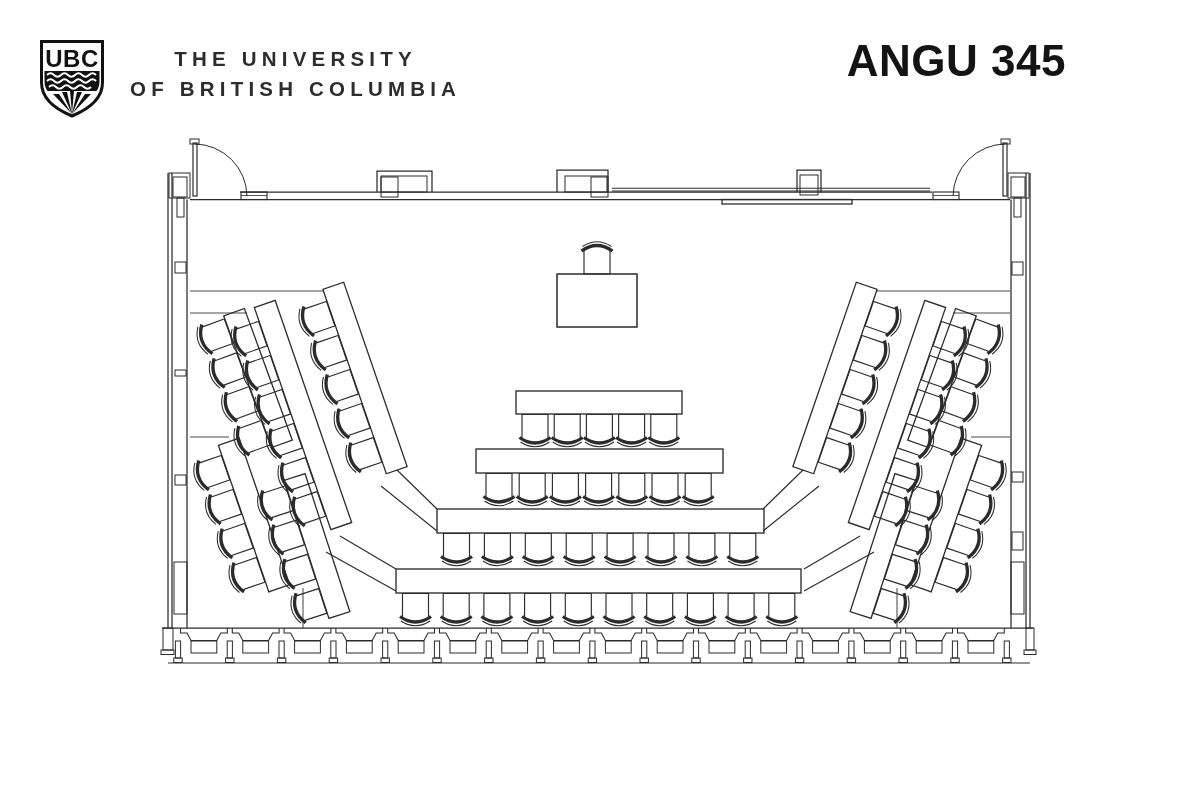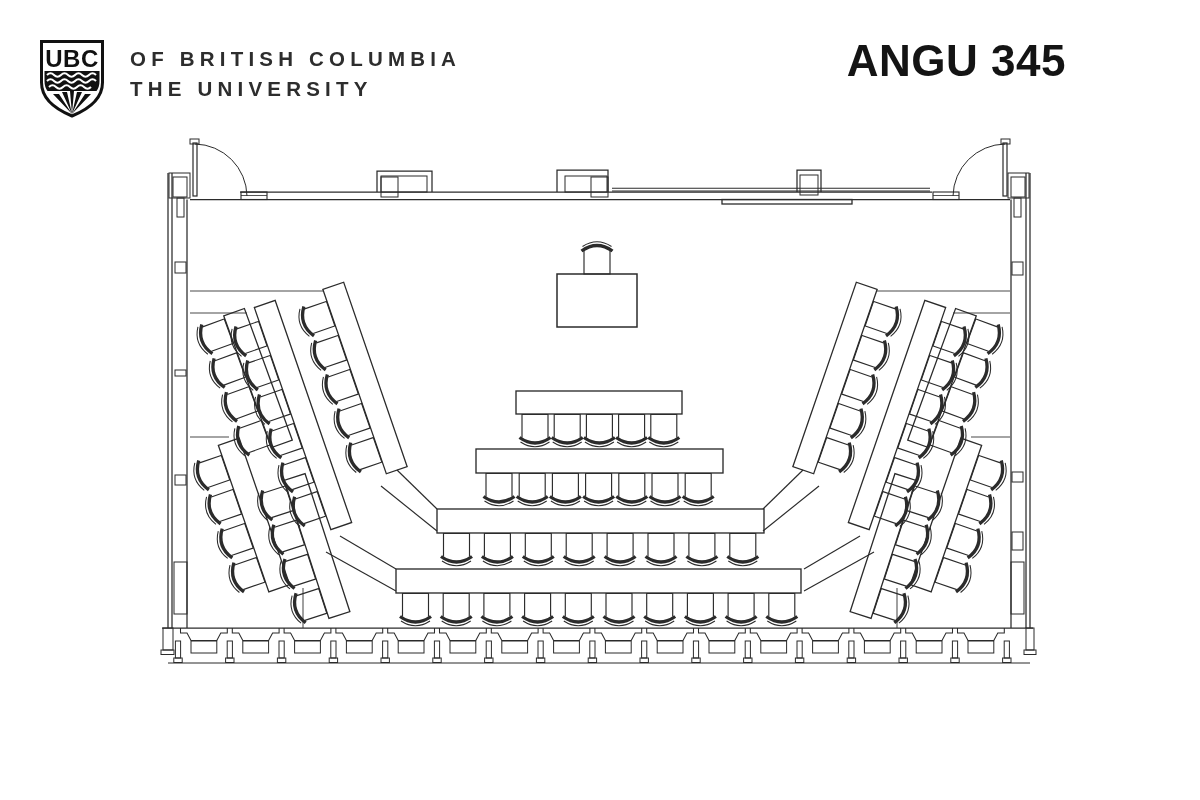--- a/index.html
+++ b/index.html
@@ -1,39 +1,39 @@
 <!DOCTYPE html>
 <html><head>
 <meta charset="utf-8">
 <style>
   html,body{margin:0;padding:0;background:#ffffff;width:1200px;height:800px;overflow:hidden;}
   body{font-family:"Liberation Sans", sans-serif;position:relative;}
-  .header{position:absolute;left:0;top:0;width:1088px;height:130px;}
+  .header{position:absolute;left:0;top:0;width:1088px;height:130px;text-align:center;}
   .logo{position:absolute;left:40px;top:40px;}
   .uni-name{position:absolute;left:130px;top:44px;color:#2d2d2d;}
   .uni-line{font-size:20.5px;font-weight:bold;letter-spacing:5.2px;line-height:30px;white-space:nowrap;}
   .room-code{position:absolute;right:22px;top:36px;font-size:44px;font-weight:bold;color:#141414;letter-spacing:0.5px;}
   #plan{position:absolute;left:0;top:0;}
 </style>
 </head>
 <body>
 
 <div class="header">
   <svg class="logo" width="64" height="78" viewBox="0 0 64 78">
     <path d="M1.5,1.5 h61 v41 q0,21 -30.5,33.5 q-30.5,-12.5 -30.5,-33.5 z" fill="#ffffff" stroke="#111111" stroke-width="3"></path>
     <text x="32" y="27" text-anchor="middle" font-size="24" font-weight="bold" fill="#111111" letter-spacing="0.5">UBC</text>
     <path d="M4.5,31 h55 v10 q0,6 -3,10 h-49 q-3,-4 -3,-10 z" fill="#111111"></path>
     <path d="M7,35 q3.5,-3.5 7,0 t7,0 t7,0 t7,0 t7,0 t7,0 t7,0" fill="none" stroke="#ffffff" stroke-width="2"></path>
     <path d="M7,41 q3.5,-3.5 7,0 t7,0 t7,0 t7,0 t7,0 t7,0 t7,0" fill="none" stroke="#ffffff" stroke-width="2"></path>
     <path d="M9,47 q3.5,-3.5 7,0 t7,0 t7,0 t7,0 t7,0 t7,0" fill="none" stroke="#ffffff" stroke-width="2"></path>
     <path d="M32,74 L13,54 L19,54 Z M32,74 L22,52 L27,52 Z M32,74 L30,51 L34,51 Z M32,74 L37,52 L42,52 Z M32,74 L45,54 L51,54 Z" fill="#111111"></path>
   </svg>
   <div class="uni-name">
+    <div class="uni-line">THE UNIVERSITY</div>
     <div class="uni-line">OF BRITISH COLUMBIA</div>
-    <div class="uni-line">THE UNIVERSITY</div>
   </div>
   <div class="room-code">ANGU 345</div>
 </div>
 
 <svg id="plan" width="1200" height="800" viewBox="0 0 1200 800" shape-rendering="geometricPrecision">
     <line x1="190" y1="291" x2="323" y2="291" stroke="#4a4a4a" stroke-width="1.05"></line>
     <line x1="190" y1="313" x2="247" y2="313" stroke="#4a4a4a" stroke-width="1.05"></line>
     <line x1="190" y1="437" x2="229" y2="437" stroke="#4a4a4a" stroke-width="1.05"></line>
     <line x1="303" y1="588" x2="303" y2="628" stroke="#4a4a4a" stroke-width="1.05"></line>
     <line x1="877" y1="291" x2="1010" y2="291" stroke="#4a4a4a" stroke-width="1.05"></line>

